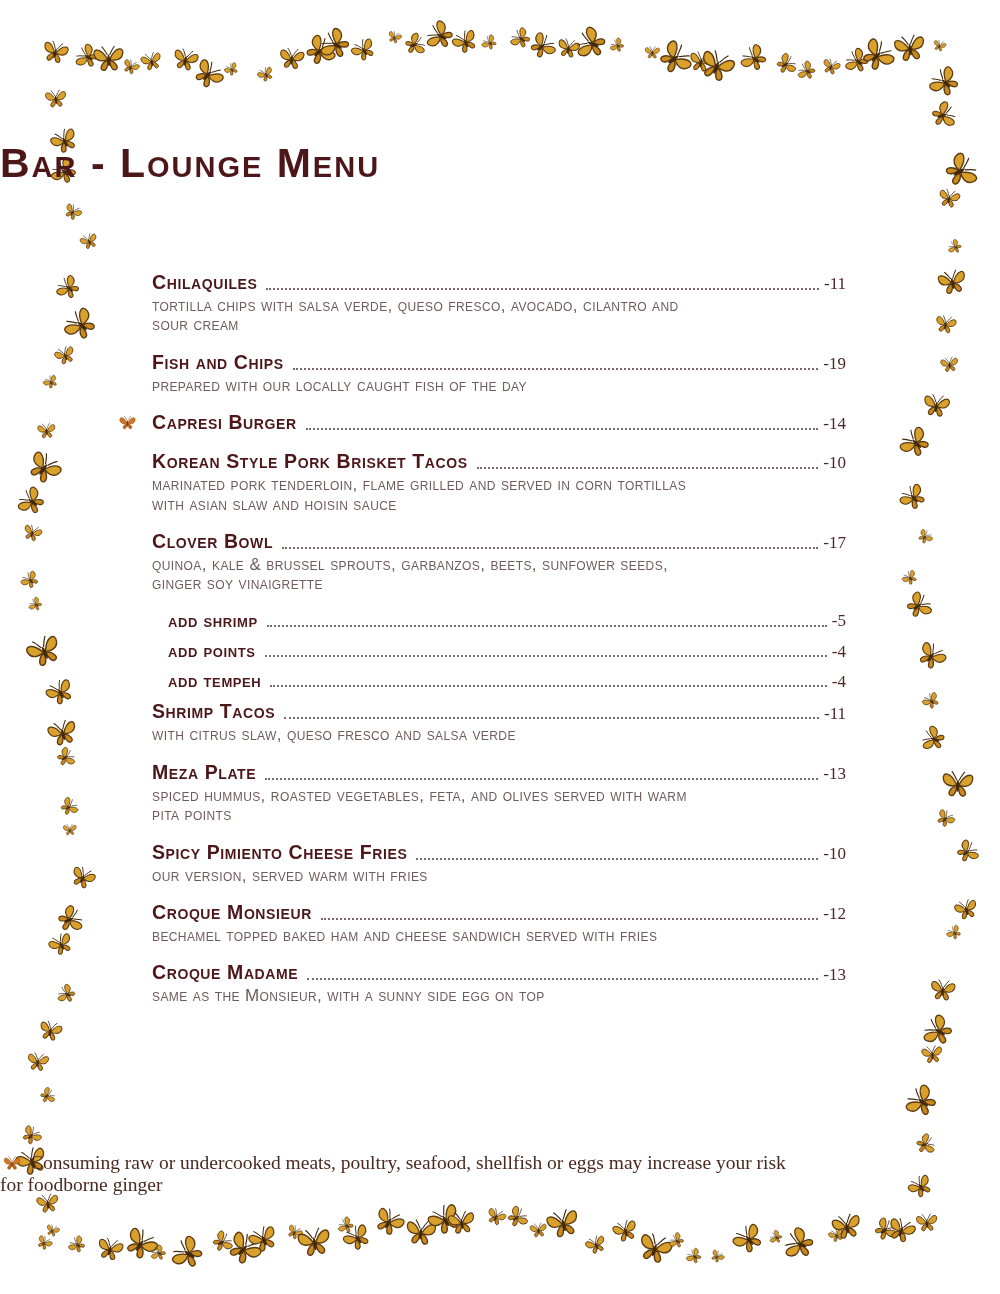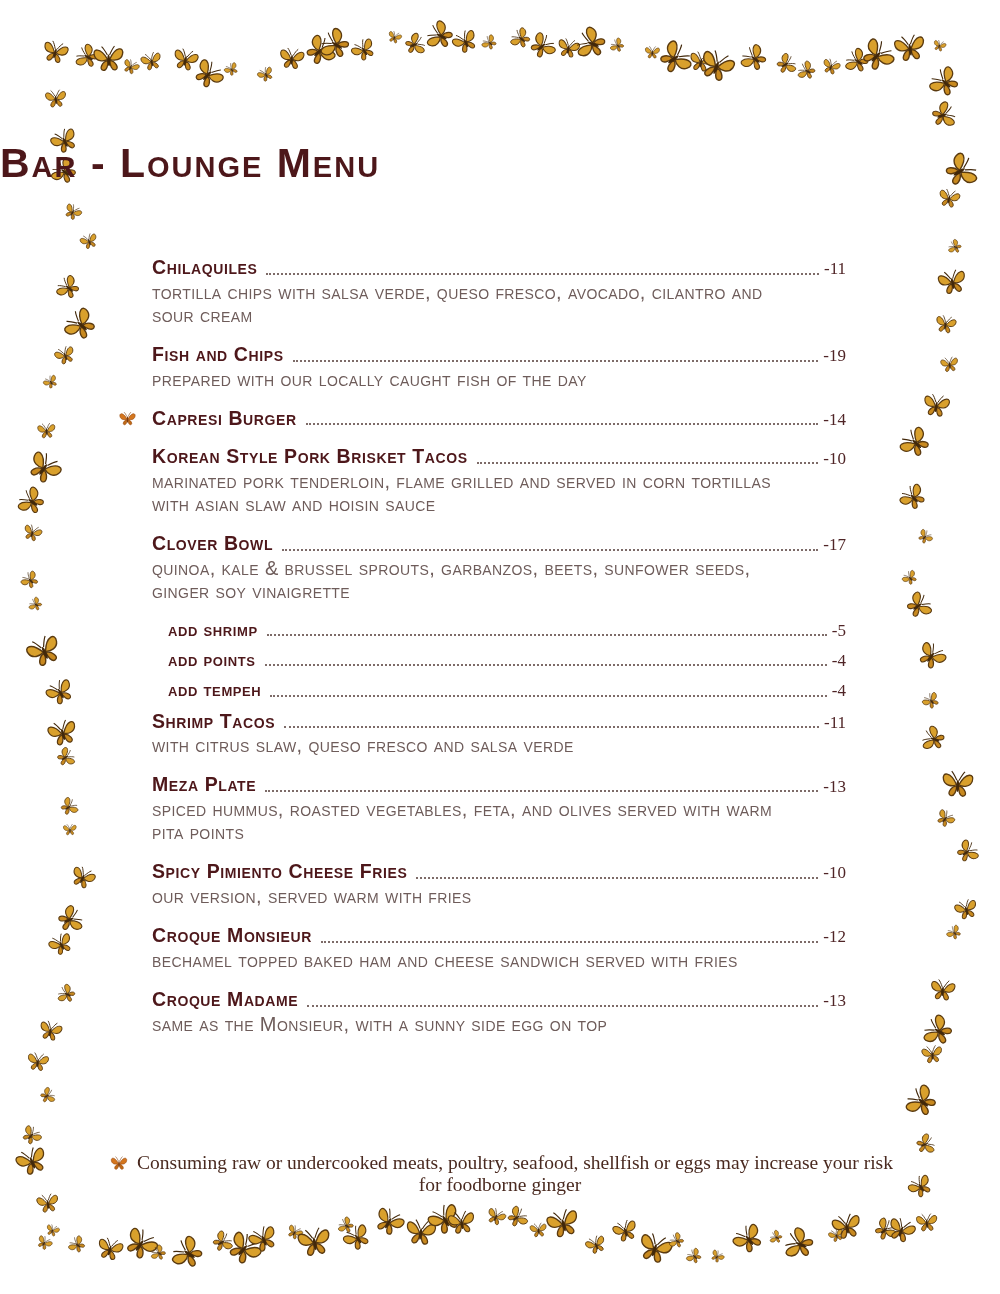--- a/index.html
+++ b/index.html
@@ -17,21 +17,21 @@
   #icon-defs{position:absolute;width:0;height:0;overflow:hidden;}
   #border{position:absolute;left:0;top:0;width:1000px;height:1294px;pointer-events:none;}
   .page{position:absolute;left:0;top:0;width:1000px;height:1294px;}
   .title{
     position:absolute;top:140px;left:0;width:100%;margin:0;
     text-align:left;
     font-variant:small-caps;font-weight:bold;
     font-size:41px;letter-spacing:2px;
     color:var(--heading,#4d171a);
   }
-  .menu{position:absolute;top:257px;left:152px;right:154px;}
+  .menu{position:absolute;top:272px;left:152px;right:154px;}
   .menu-item{margin-bottom:17px;}
   .menu-item.addon{margin-left:16px;margin-bottom:10px;}
   .row{display:flex;align-items:flex-end;position:relative;}
   .marker{display:none;position:absolute;left:-38px;top:3px;}
   .menu-item.has-marker .marker{display:inline-block;}
   .marker svg, .f-marker svg{
     --w1:var(--ornament_orange,#d4761e);
     --w2:#c06a15; --wo:#9c4c10; --wb:#7c3a0a;
   }
   .name{
@@ -44,27 +44,27 @@
     flex:1;height:0;
     border-bottom:2px dotted var(--leader,#7d6b68);
     margin:0 5px 4px 9px;
   }
   .price{
     font-family:"Liberation Serif", serif;
     font-size:17px;color:var(--price,#4f2426);line-height:1.1;
   }
   .desc{
     margin:2px 0 0 0;
-    font-variant:small-caps;font-size:20px;letter-spacing:0.4px;
+    font-variant:small-caps;font-size:17px;letter-spacing:0.4px;
     color:var(--description,#6e5c5a);
     line-height:1.15;max-width:650px;white-space:pre-line;
   }
   .footer{
     position:absolute;top:1152px;left:0;width:100%;
-    text-align:center;
+    text-align:left;
     font-family:"Liberation Serif", serif;
     font-size:19.5px;color:var(--footer_text,#4a2a20);
     line-height:1.15;
   }
   .f-marker{display:inline-block;margin-right:6px;transform:translateY(2px);}
 </style>
 </head>
 <body>
 
 <svg id="icon-defs" aria-hidden="true">

